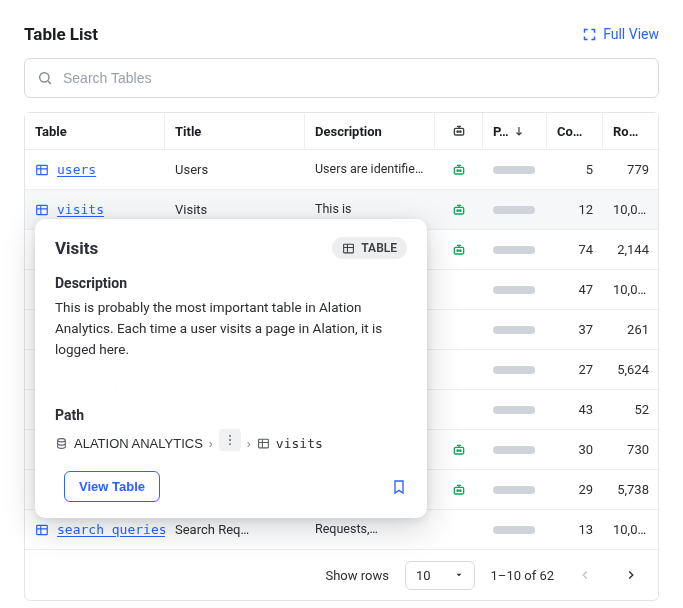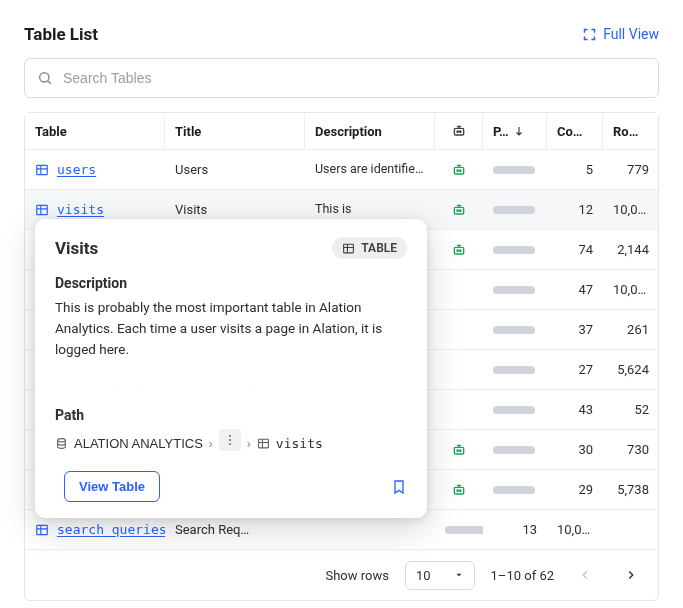--- a/index.html
+++ b/index.html
@@ -447,20 +447,21 @@
         <div class="cell name-cell">
           <span>
             <svg width="14" height="14" viewBox="0 0 24 24" fill="none" stroke="#2962ff" stroke-width="2">
               <rect x="3" y="4" width="18" height="16" rx="1"></rect>
               <path d="M3 10h18M10 4v16"></path>
             </svg>
           </span>
           <span>search_queries</span>
         </div>
         <div class="cell">Search Req…</div>
+        <div class="cell desc-cell">Requests,…</div>
         <div class="cell bot-cell"></div>
         <div class="cell">
           <div class="pill"></div>
         </div>
         <div class="cell num-cell">13</div>
         <div class="cell num-cell">10,000</div>
       </div>
     </div>
 
   <div class="popover">

